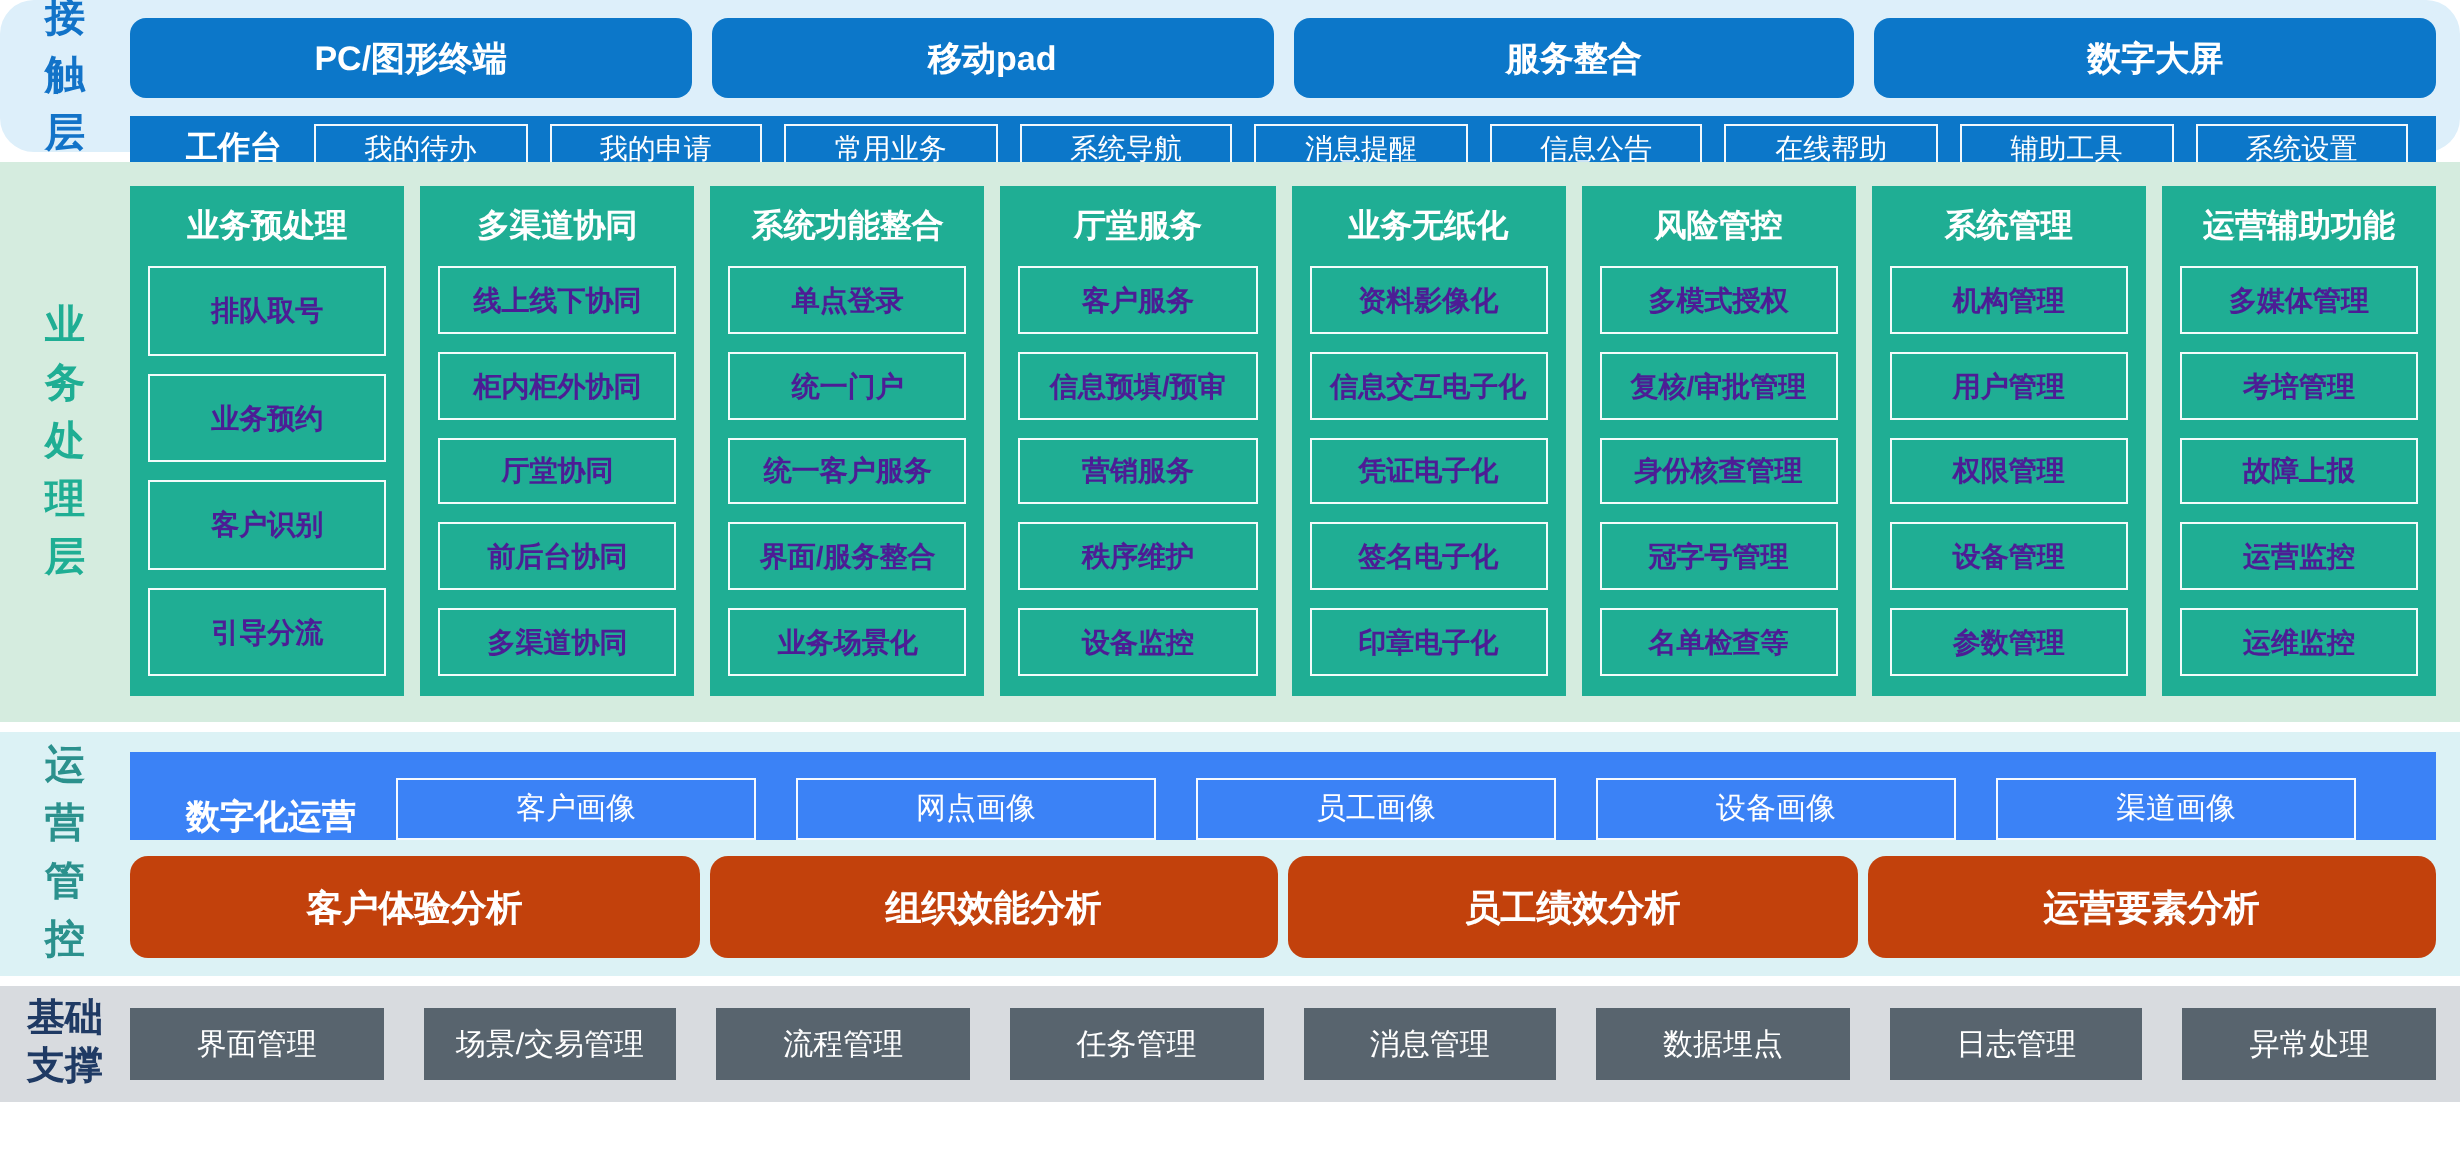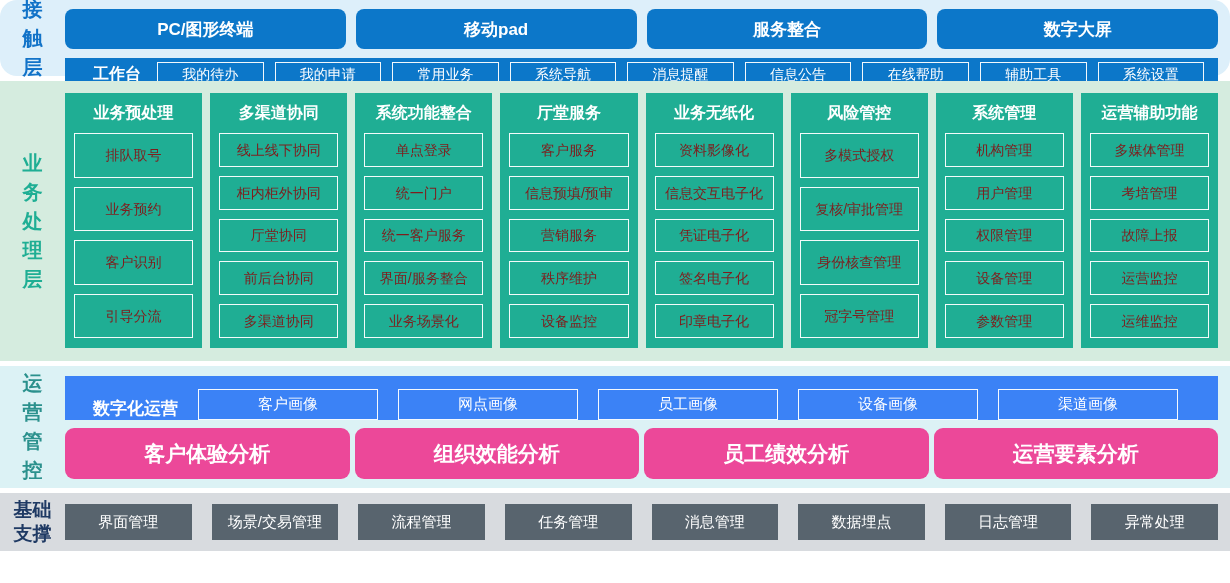--- a/index.html
+++ b/index.html
@@ -24,32 +24,32 @@
   .wb-item { flex:1; border:1px solid rgba(255,255,255,.95); color:#fff; font-size:14px; text-align:center; padding:3px 0; white-space:nowrap; overflow:hidden; }
 
   
   .layer-business { height:280px; background:#d5ecdf; }
   .layer-business .vlabel { color:#1fae94; }
   .layer-business .body-cell { padding-top:12px; padding-bottom:13px; }
   .bcols { flex:1; display:flex; gap:8px; }
   .bcol { flex:1; background:#1fae94; display:flex; flex-direction:column; padding:6px 9px 10px; }
   .bcol-title { color:#fff; font-weight:bold; font-size:16px; text-align:center; padding:4px 0 9px; white-space:nowrap; }
   .bcol-items { flex:1; display:flex; flex-direction:column; gap:9px; }
-  .bcol-item { flex:1; border:1px solid rgba(255,255,255,.95); color:#7f1d1d; font-size:14px; line-height:1.15; display:flex; align-items:center; justify-content:center; text-align:center; padding:0 2px; }
+  .bcol-item { flex:1; border:1px solid rgba(255,255,255,.95); color:#4c1d95; font-size:14px; line-height:1.15; display:flex; align-items:center; justify-content:center; text-align:center; padding:0 2px;font-weight:bold; }
 
   
   .layer-ops { height:122px; background:#dcf2f5; }
   .layer-ops .vlabel { color:#2b918d; }
   .layer-ops .body-cell { padding-top:10px; padding-bottom:9px; gap:8px; }
   .digital-bar { flex:0 0 44px; background:#3b82f6; display:flex; align-items:flex-end; padding:0 40px 0 0; }
   .digital-label { color:#fff; font-weight:bold; font-size:17px; padding:0 20px 0 28px; white-space:nowrap; }
   .digital-items { flex:1; display:flex; gap:20px; }
   .digital-item { flex:1; border:1px solid rgba(255,255,255,.95); color:#fff; font-size:15px; text-align:center; padding:5px 0; }
   .analysis-row { flex:1; display:flex; gap:5px; }
-  .analysis-box { flex:1; background:#ec4899; border-radius:9px; color:#fff; font-weight:bold; font-size:21px; display:flex; align-items:center; justify-content:center; }
+  .analysis-box { flex:1; background:#c2410c; border-radius:9px; color:#fff; font-weight:bold; font-size:18px; display:flex; align-items:center; justify-content:center; }
 
   
   .layer-foundation { height:58px; background:#d8dbdf; }
   .layer-foundation .label-cell .flabel { width:46px; font-size:19px; font-weight:bold; color:#1f3a64; line-height:1.25; text-align:center; word-break:break-all; }
   .layer-foundation .body-cell { padding-top:11px; padding-bottom:11px; }
   .f-items { flex:1; display:flex; gap:20px; }
   .f-item { flex:1; background:#58646e; color:#fff; font-size:15px; display:flex; align-items:center; justify-content:center; white-space:nowrap; }
 </style>
 </head>
 <body>
@@ -139,20 +139,21 @@
               <div class="bcol-item">印章电子化</div>
             </div>
         </div>
           <div class="bcol">
           <div class="bcol-title">风险管控</div>
           <div class="bcol-items">
               <div class="bcol-item">多模式授权</div>
               <div class="bcol-item">复核/审批管理</div>
               <div class="bcol-item">身份核查管理</div>
               <div class="bcol-item">冠字号管理</div>
+              <div class="bcol-item">名单检查等</div>
             </div>
         </div>
           <div class="bcol">
           <div class="bcol-title">系统管理</div>
           <div class="bcol-items">
               <div class="bcol-item">机构管理</div>
               <div class="bcol-item">用户管理</div>
               <div class="bcol-item">权限管理</div>
               <div class="bcol-item">设备管理</div>
               <div class="bcol-item">参数管理</div>

